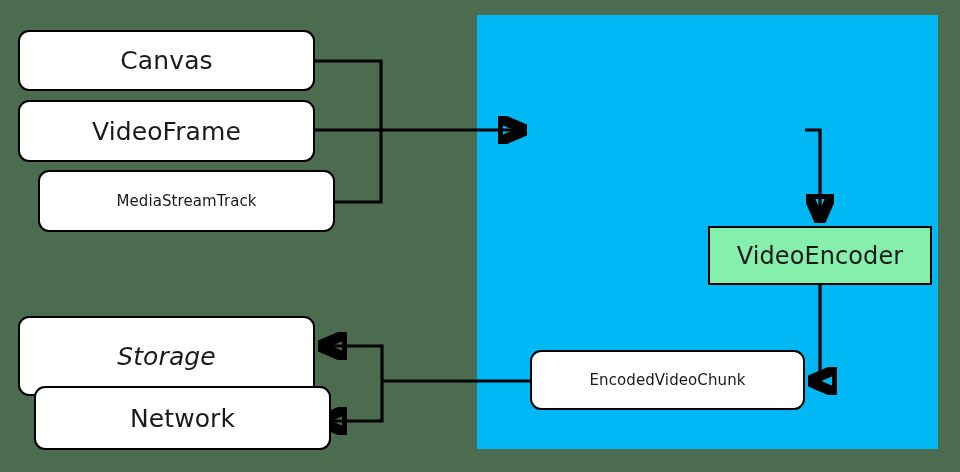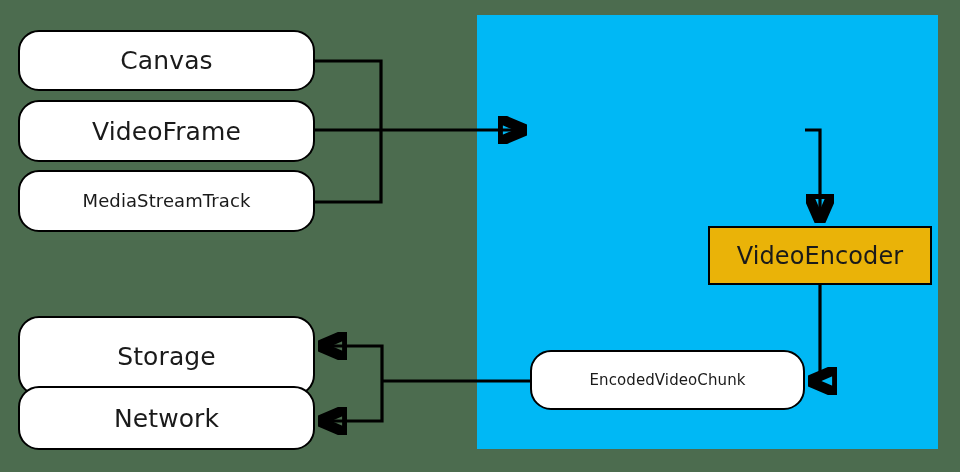--- a/index.html
+++ b/index.html
@@ -24,37 +24,38 @@
     background: #00b8f5;
   }
   .node {
     position: absolute;
     box-sizing: border-box;
     display: flex;
     align-items: center;
     justify-content: center;
     background: #ffffff;
     border: 2px solid #000000;
-    border-radius: 21px;
+    border-radius: 11px;
     color: #1a1a1a;
     font-size: 25px;
     line-height: 1;
     letter-spacing: 0.1px;
     white-space: nowrap;
   }
   .node.square {
     border-radius: 0;
     border-width: 2px;
   }
   .node.encoder {
-    background: #eab308;
+    background: #86efac;
     font-size: 24px;
   }
   .node.small {
-    font-size: 18px;
+    font-size: 15px;
+    margin-left: 20px;
   }
   .node.chunk {
     font-size: 15px;
   }
   svg.wires {
     position: absolute;
     left: 0;
     top: 0;
     width: 960px;
     height: 472px;
@@ -100,22 +101,22 @@
 
     <path d="M382,381 L382,421 L321,421" marker-end="url(#ah)"></path>
   </svg>
 
   <div class="node" style="left:18px; top:30px; width:297px; height:61px;">Canvas</div>
 
   <div class="node" style="left:18px; top:100px; width:297px; height:62px;">VideoFrame</div>
 
   <div class="node small" style="left:18px; top:170px; width:297px; height:62px;">MediaStreamTrack</div>
 
-  <div class="node" style="left:18px; top:316px; width:297px; height:80px;">Storage</div>
+  <div class="node" style="left:18px; top:316px; width:297px; height:80px;font-style:italic;">Storage</div>
 
-  <div class="node" style="left:18px; top:386px; width:297px; height:64px;">Network</div>
+  <div class="node" style="left:34px; top:386px; width:297px; height:64px;">Network</div>
 
 
   <div class="node square encoder" style="left:708px; top:226px; width:224px; height:59px;">VideoEncoder</div>
 
   <div class="node chunk" style="left:530px; top:350px; width:275px; height:60px;">EncodedVideoChunk</div>
 
 </div>
 
 </body></html>

